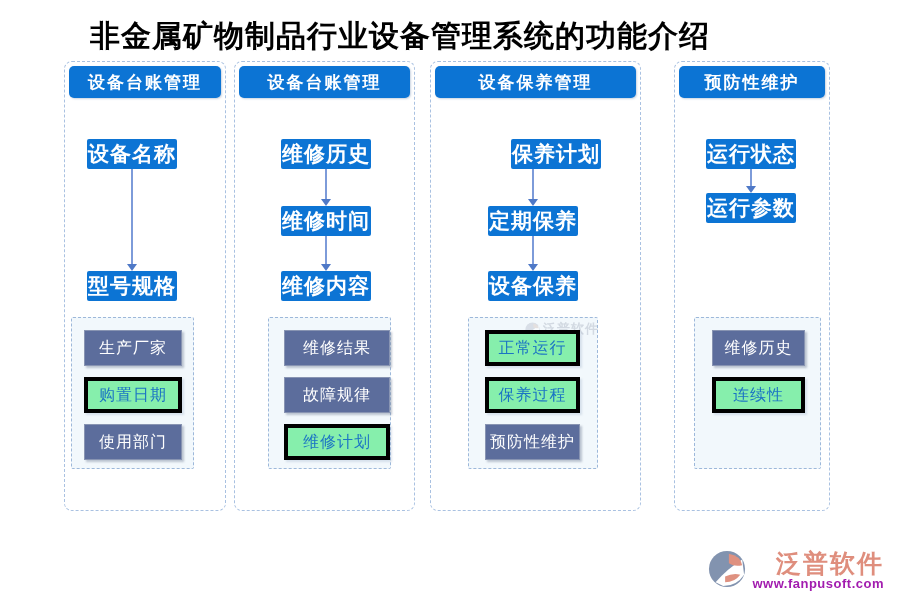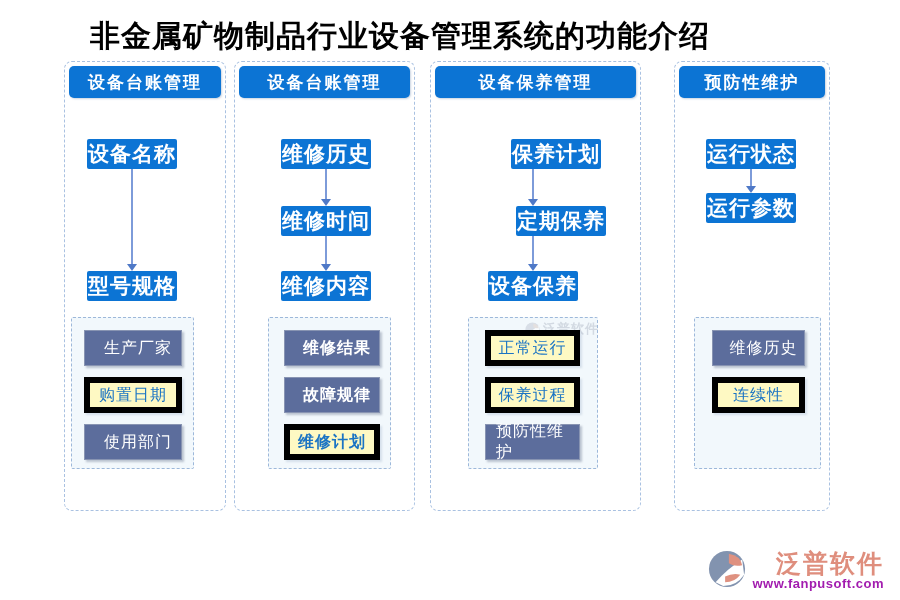--- a/index.html
+++ b/index.html
@@ -91,33 +91,32 @@
     height: 36px;
     font-size: 16px;
     letter-spacing: 1px;
     display: flex; align-items: center; justify-content: center;
   }
   .detail-item.dark {
     background: #5c6d9c;
     border: 1px solid #8894b2;
     color: #ffffff;
     box-shadow: 2px 2px 2px rgba(120,130,155,0.45);
-    padding-left: 10px;
   }
   .detail-item.light {
-    background: #fef9c3;
-    border: 6px solid #000000;
+    background: #86efac;
+    border: 4px solid #000000;
     color: #1b74c4;
     box-shadow: 2px 2px 2px rgba(150,170,195,0.30);
   }
   .row-a { top: 12px; }
   .row-b { top: 59px; }
   .row-c { top: 106px; }
   .di-1 { left: 12px; width: 98px; }
-  .di-2 { left: 15px; width: 96px; font-weight: bold; }
+  .di-2 { left: 15px; width: 106px; }
   .di-3 { left: 16px; width: 95px; }
   .di-4 { left: 17px; width: 93px; }
 
   .watermark {
     position: absolute;
     top: 2px; right: -2px;
     display: flex; align-items: center; gap: 3px;
     opacity: 0.55;
   }
   .watermark .wm-text {
@@ -180,21 +179,21 @@
     <div class="detail-item dark di-2 row-b">故障规律</div>
     <div class="detail-item light di-2 row-c">维修计划</div>
   </div>
 </div>
 
 <div class="col col-3">
   <div class="col-header">设备保养管理</div>
   <div class="flow-node" style="left:57px; top:77px;margin-left:23px;">保养计划</div>
   <div class="arrow-line" style="left:101px; top:107px; height:31px;"></div>
   <div class="arrow-head" style="left:97px; top:137px;"></div>
-  <div class="flow-node" style="left:57px; top:144px;margin-left:28px;">定期保养</div>
+  <div class="flow-node" style="left:57px; top:144px;">定期保养</div>
   <div class="arrow-line" style="left:101px; top:174px; height:29px;"></div>
   <div class="arrow-head" style="left:97px; top:202px;"></div>
   <div class="flow-node" style="left:57px; top:209px;">设备保养</div>
   <div class="group-box g-3">
     <div class="watermark">
       <svg width="15" height="15" viewBox="0 0 40 40">
         <circle cx="20" cy="20" r="19" fill="#c3cad6"></circle>
         <path d="M8 34 Q20 20 36 10 L38 26 Q30 38 16 38 Z" fill="#ffffff"></path>
         <path d="M22 4 Q34 6 36 16 Q28 18 22 14 Z" fill="#d9cdc9"></path>
         <path d="M18 28 Q26 24 34 26 Q28 34 18 34 Z" fill="#d9cdc9"></path>

